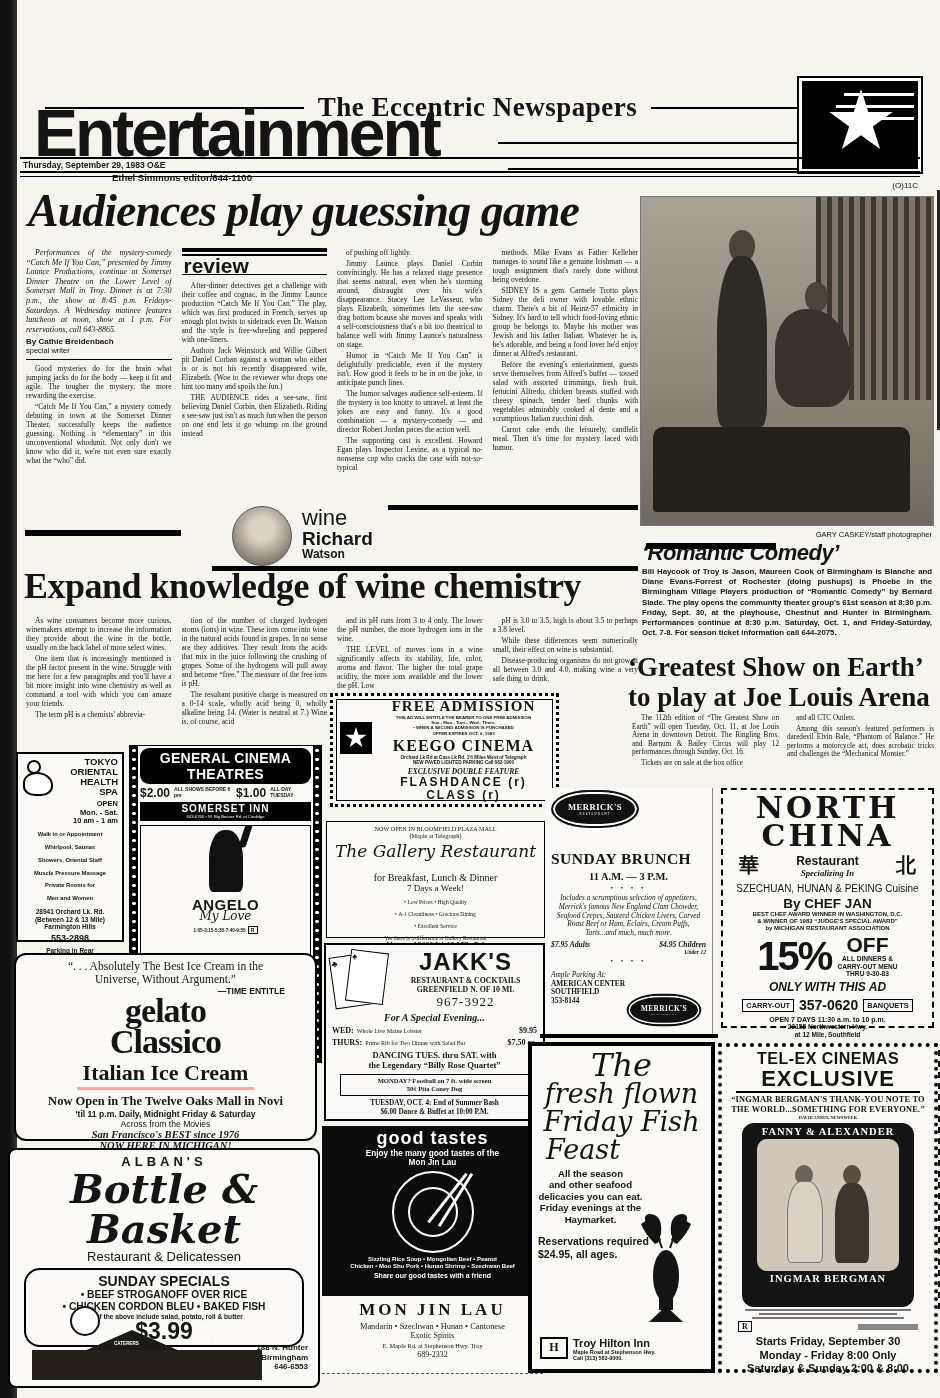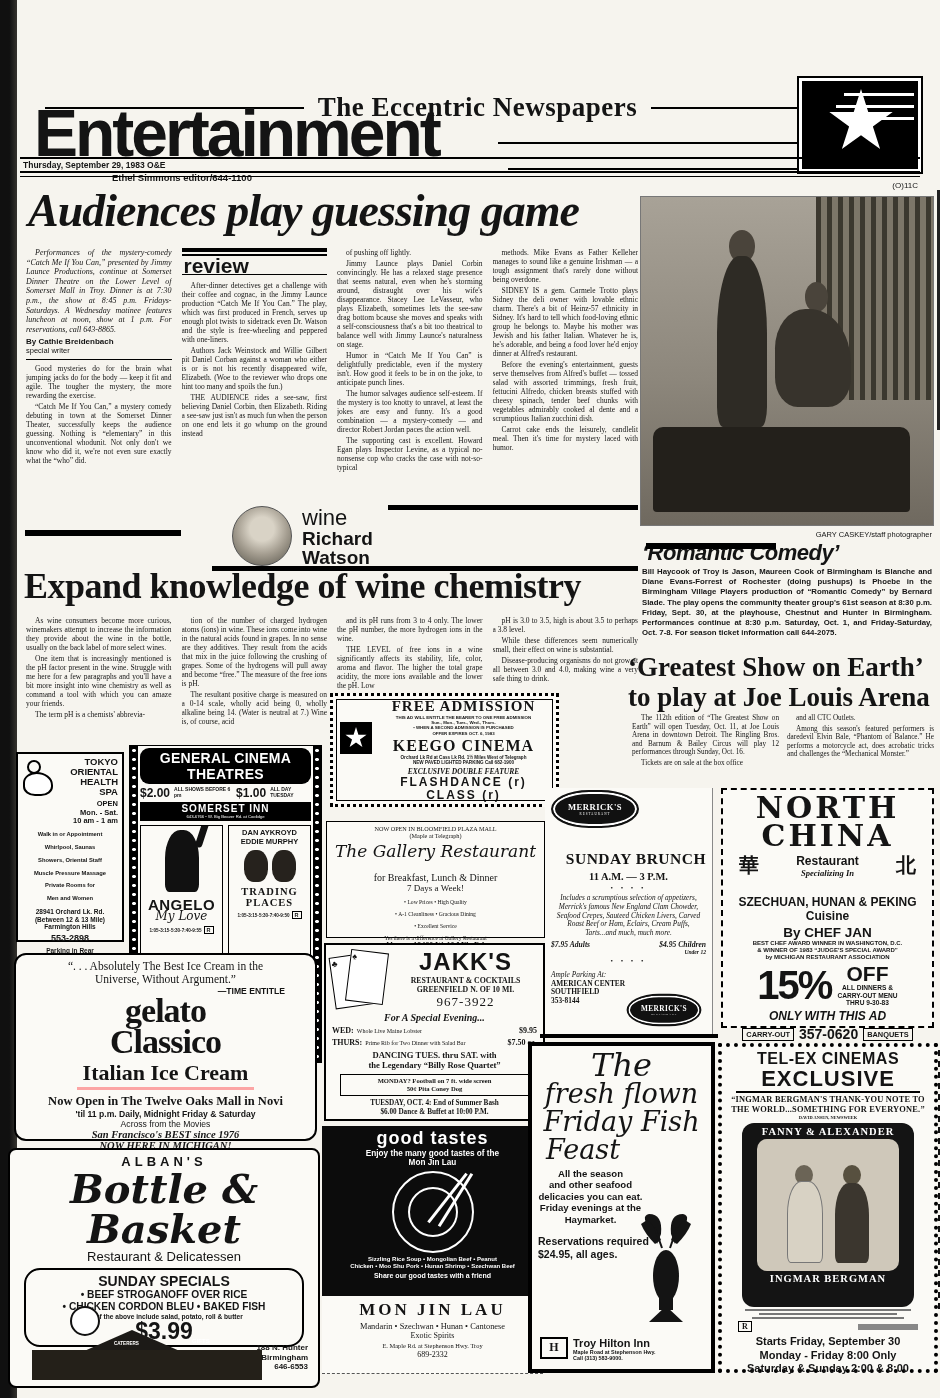--- a/index.html
+++ b/index.html
@@ -64,21 +64,21 @@
   .gs-cols .col{font-size:7.2px;line-height:8.6px;}
   
   .wine-rule-a{top:505px;left:388px;width:250px;height:5px;}
   .wine-rule-b{top:530px;left:25px;width:156px;height:6px;}
   .wine-rule-c{top:566px;left:212px;width:426px;height:5px;}
   .wine-rule-d{top:543px;left:646px;width:130px;height:6px;}
   .columnist-portrait{top:506px;left:232px;width:58px;height:58px;border-radius:50%;
      background:radial-gradient(circle at 50% 38%,#d9d3c6 0 26%,#a49d90 55%,#6e6a5f 85%,#4c4840 100%);border:1px solid #555;}
   .wine-label{top:505px;left:302px;font-size:22px;}
   .wine-name1{top:528px;left:302px;font-size:19px;font-weight:bold;}
-  .wine-name2{top:547px;left:302px;font-size:19px;font-weight:bold;}
+  .wine-name2{top:547px;left:302px;font-size:12px;font-weight:bold;}
   .wine-headline{top:568px;left:24px;width:616px;font-size:36px;font-weight:bold;letter-spacing:-.5px;line-height:1;}
   .wine-cols{top:616px;left:26px;width:612px;display:grid;grid-template-columns:repeat(4,1fr);gap:10px;}
   .wc1{height:128px;} .wc2{height:126px;} .wc3{height:74px;} .wc4{height:74px;}
   
   .ad{box-sizing:border-box;background:#fbfaf6;}
   
   .tokyo-ad{top:752px;left:16px;width:108px;height:190px;border:2.5px solid #000;padding:3px 4px;font-family:"Liberation Sans",sans-serif;}
   .tokyo-head{font-size:9.5px;font-weight:bold;text-align:right;line-height:10px;}
   .tokyo-open{font-size:7.5px;font-weight:bold;text-align:right;line-height:8.5px;margin-top:3px;}
   .tokyo-body{font-size:5.8px;font-weight:bold;text-align:center;line-height:7px;margin-top:5px;}
@@ -169,37 +169,37 @@
   .mjl-cuisines{font-size:8.4px;margin-top:2px;}
   .mjl-spirits{font-size:8px;}
   .mjl-addr{font-size:6.4px;margin-top:2px;}
   .mjl-phone{font-size:8px;margin-top:1px;}
   
   .merricks-ad{top:788px;left:545px;width:168px;height:248px;border-right:1px solid #888;border-bottom:1px solid #888;padding:2px 6px;}
   .merricks-logo{width:84px;height:34px;background:#111;color:#fff;border:2px solid #111;border-radius:50%/58%;
      box-shadow:inset 0 0 0 2px #fff;display:flex;flex-direction:column;align-items:center;justify-content:center;}
   .merricks-logo .ml1{font-size:8.6px;font-weight:bold;letter-spacing:.5px;}
   .merricks-logo .ml2{font-size:3.2px;letter-spacing:1px;}
-  .merricks-title{text-align:right;font-size:15.5px;font-weight:bold;letter-spacing:.5px;margin-top:22px;}
+  .merricks-title{text-align:left;font-size:15.5px;font-weight:bold;letter-spacing:.5px;margin-top:22px;}
   .merricks-hours{text-align:center;font-size:10.5px;font-weight:bold;margin-top:3px;}
   .dots{text-align:center;font-size:7px;letter-spacing:3px;margin:2px 0;}
   .merricks-body{font-size:7.3px;font-style:italic;line-height:8.8px;text-align:center;}
   .merricks-prices{display:flex;justify-content:space-between;font-size:7.6px;font-weight:bold;font-style:italic;margin-top:2px;}
   .merricks-child-sub{font-size:5.6px;text-align:right;font-style:italic;}
   .merricks-parking{font-size:7.4px;line-height:8.6px;margin-top:6px;}
   .merricks-logo2{position:absolute;right:4px;bottom:6px;transform:scale(.85);}
   .rule-below-merricks{top:1034px;left:540px;width:178px;height:4px;}
   
   .nc-ad{top:788px;left:721px;width:213px;height:240px;border:2.5px dashed #000;padding:4px 8px;text-align:center;}
   .nc-name{font-size:30px;font-weight:bold;letter-spacing:3px;line-height:28px;font-family:"DejaVu Serif",serif;}
   .nc-row{display:flex;justify-content:space-between;align-items:center;padding:0 8px;margin-top:2px;}
   .nc-cjk{font-size:20px;font-weight:bold;}
   .nc-sub{font-size:12px;font-weight:bold;font-family:"Liberation Sans",sans-serif;}
   .nc-sub2{font-size:8.6px;font-weight:bold;font-style:italic;}
-  .nc-cuisine{font-size:12px;font-weight:bold;font-family:"Liberation Sans",sans-serif;margin-top:16px;}
+  .nc-cuisine{font-size:10px;font-weight:normal;font-family:"Liberation Sans",sans-serif;margin-top:4px;}
   .nc-chef{font-size:13.5px;font-weight:bold;font-family:"Liberation Sans",sans-serif;margin-top:2px;}
   .nc-award{font-size:6px;font-weight:bold;line-height:7px;font-family:"Liberation Sans",sans-serif;}
   .nc-disc-row{display:flex;justify-content:center;align-items:center;gap:6px;margin-top:2px;}
   .nc-15{font-size:40px;font-weight:bold;font-family:"Liberation Sans",sans-serif;letter-spacing:-2px;}
   .nc-off-col{text-align:center;}
   .nc-off{font-size:21px;font-weight:bold;font-family:"Liberation Sans",sans-serif;line-height:20px;}
   .nc-off-sub{font-size:6.6px;font-weight:bold;line-height:7.4px;font-family:"Liberation Sans",sans-serif;}
   .nc-only{font-size:12px;font-weight:bold;font-style:italic;font-family:"Liberation Sans",sans-serif;margin-top:1px;}
   .nc-carry-row{display:flex;justify-content:center;align-items:center;gap:5px;margin-top:3px;}
   .nc-boxed{border:1.5px solid #000;font-size:7.4px;font-weight:bold;padding:1px 3px;font-family:"Liberation Sans",sans-serif;}
@@ -390,21 +390,21 @@
         <p>As wine consumers become more curious, winemakers attempt to increase the information they provide about the wine in the bottle, usually on the back label of more select wines.</p>
         <p>One item that is increasingly mentioned is the pH factor present in the wine. Struggle with me here for a few paragraphs and you'll have a bit more insight into wine chemistry as well as command a tool with which you can amaze your friends.</p>
         <p>The term pH is a chemists' abbrevia-</p>
       </div>
     <div class="col wc2 body-txt">
         <p>tion of the number of charged hydrogen atoms (ions) in wine. These ions come into wine in the natural acids found in grapes. In no sense are they additives. They result from the acids that mix in the juice following the crushing of grapes. Some of the hydrogens will pull away and become “free.” The measure of the free ions is pH.</p>
         <p>The resultant positive charge is measured on a 0-14 scale, wholly acid being 0, wholly alkaline being 14. (Water is neutral at 7.) Wine is, of course, acid</p>
       </div>
     <div class="col wc3 body-txt">
         <p>and its pH runs from 3 to 4 only. The lower the pH number, the more hydrogen ions in the wine.</p>
-        <p>THE LEVEL of free ions in a wine significantly affects its stability, life, color, aroma and flavor. The higher the total grape acidity, the more ions available and the lower the pH. Low</p>
+        <p>THE LEVEL of moves ions in a wine significantly affects its stability, life, color, aroma and flavor. The higher the total grape acidity, the more ions available and the lower the pH. Low</p>
       </div>
     <div class="col wc4 body-txt">
         <p>pH is 3.0 to 3.5, high is about 3.5 to perhaps a 3.8 level.</p>
         <p>While these differences seem numerically small, their effect on wine is substantial.</p>
         <p>Disease-producing organisms do not grow at all between 3.0 and 4.0, making wine a very safe thing to drink.</p>
       </div>
   </div>
 
   <div class="abs ad tokyo-ad">
     <div class="masseuse-icon">
@@ -450,35 +450,20 @@
     <div class="gct-venue">
       <div class="gct-venue-name">SOMERSET INN</div>
       <div class="gct-venue-sub">643-6766 • W. Big Beaver Rd. at Coolidge</div>
     </div>
     <div class="posters">
       <div class="poster">
         <div class="angelo-sil"></div>
         <div class="angelo-title">ANGELO</div>
         <div class="angelo-script script">My Love</div>
         <div class="times"><span>1:05-3:15-5:30-7:40-9:55</span><span class="rating-box">R</span></div>
-      </div>
-      <div class="poster">
-        <div class="tp-stars">
-          <div>DAN AYKROYD</div>
-          <div>EDDIE MURPHY</div>
-        </div>
-        <div class="tp-faces">
-          <div class="tp-face"></div>
-          <div class="tp-face"></div>
-        </div>
-        <div class="tp-title">
-          <div>TRADING</div>
-          <div>PLACES</div>
-        </div>
-        <div class="times"><span>1:05-3:15-5:30-7:40-9:50</span><span class="rating-box">R</span></div>
       </div>
     </div>
     <div class="mrmom-strip">
       <div class="mm-fig" style="left:6px;"></div>
       <div class="mm-fig" style="right:6px;"></div>
       <div class="mrmom-tag">
         <div>Jack's going to have to</div>
         <div>start from the bottom up.</div>
       </div>
       <div class="mrmom-title">MR. MOM</div>

